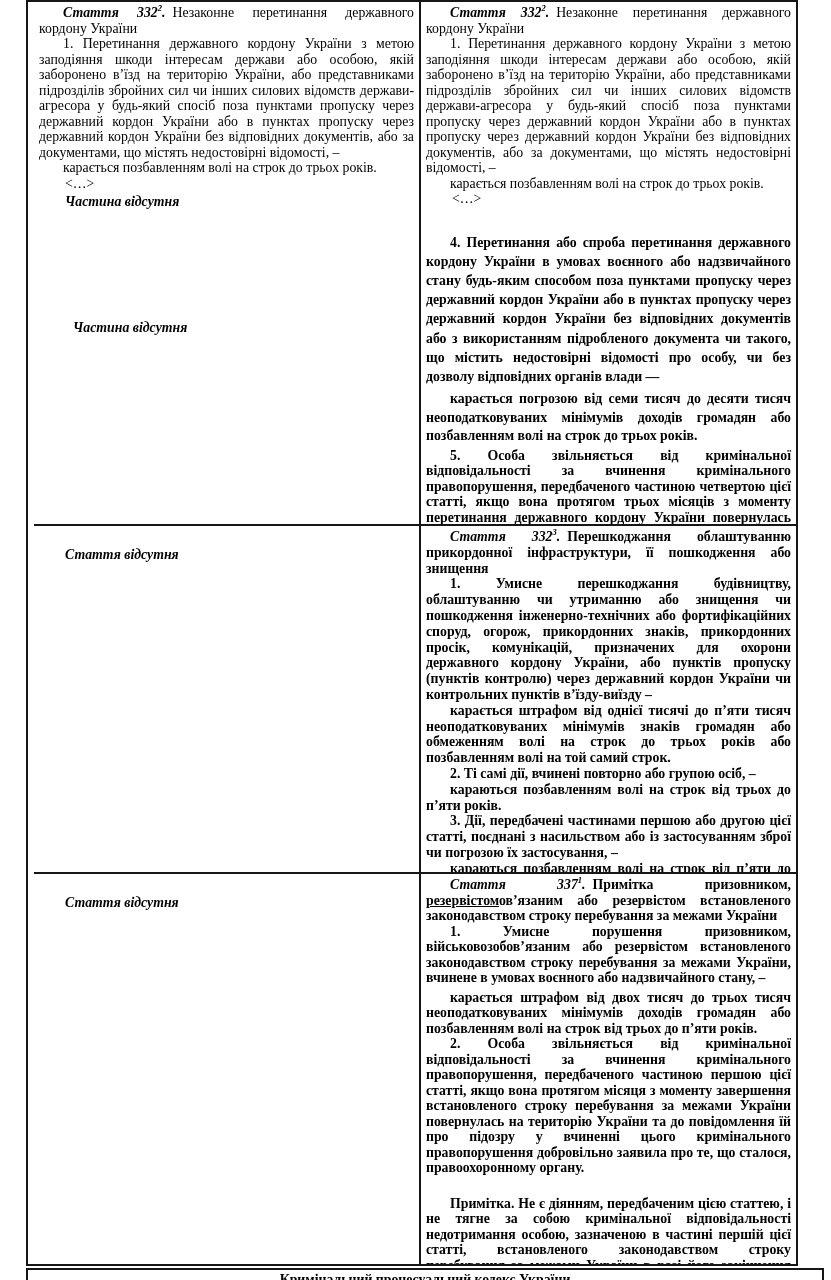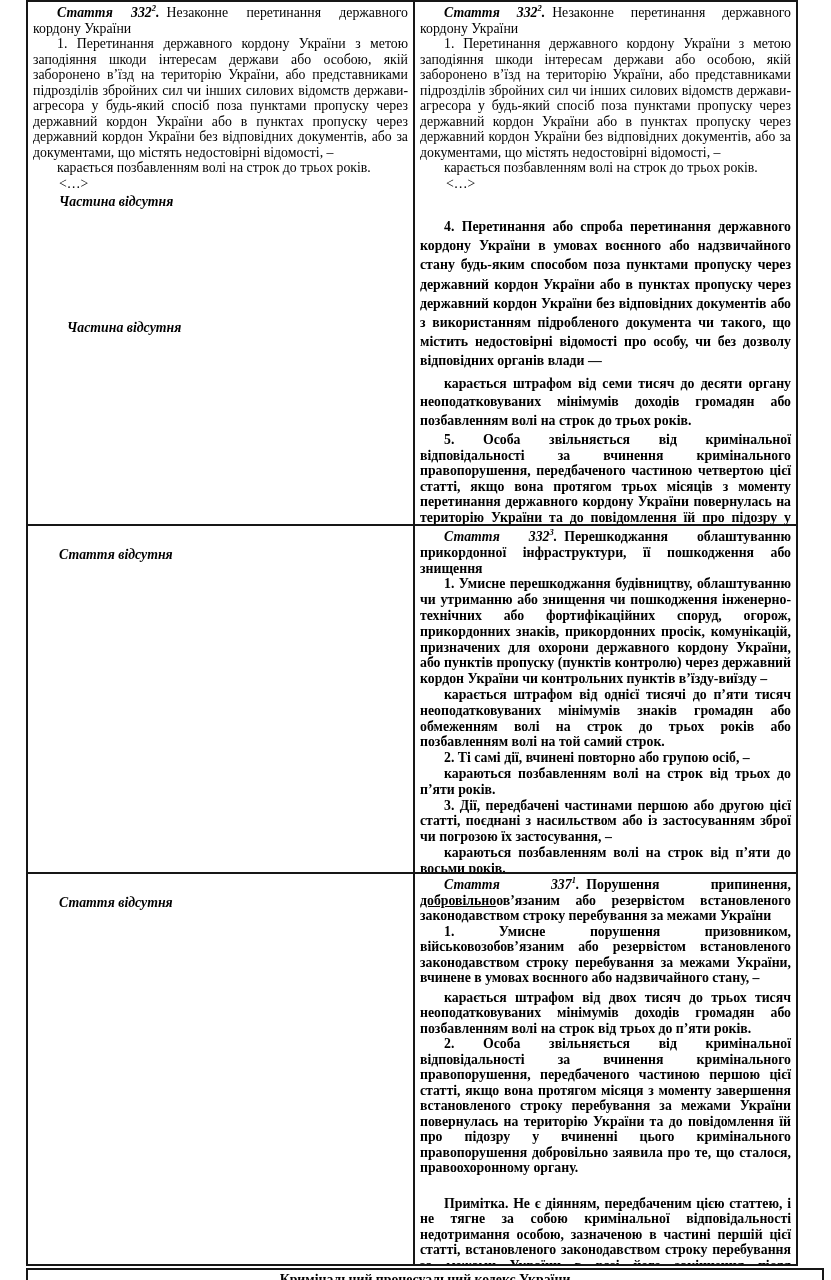--- a/index.html
+++ b/index.html
@@ -16,20 +16,21 @@
     font-family: "Liberation Serif", "DejaVu Serif", serif;
   }
   .main-table {
     position: absolute;
     left: 26px;
     top: 0;
     width: 772px;
     box-sizing: border-box;
     border: 2px solid #161616;
     background: #ffffff;
+    padding-left: 6px;
   }
   .t-row {
     display: flex;
     box-sizing: border-box;
     overflow: hidden;
   }
   .t-row.r1 { height: 522px; }
   .t-row.r2 { height: 348px; border-top: 2px solid #161616; }
   .t-row.r3 { height: 392px; border-top: 2px solid #161616; }
   .cell {
@@ -102,21 +103,21 @@
       <p class="para ellipsis-line">&lt;…&gt;</p>
       <p class="para bi missing-1">Частина відсутня</p>
       <p class="para bi missing-2">Частина відсутня</p>
     </div>
     <div class="cell cell-right">
       <p class="para"><span class="bi">Стаття 332</span><sup class="sup">2</sup><span class="bi">.</span><span class="name-gap">Незаконне перетинання державного кордону України</span></p>
       <p class="para">1. Перетинання державного кордону України з метою заподіяння шкоди інтересам держави або особою, якій заборонено в’їзд на територію України, або представниками підрозділів збройних сил чи інших силових відомств держави-агресора у будь-який спосіб поза пунктами пропуску через державний кордон України або в пунктах пропуску через державний кордон України без відповідних документів, або за документами, що містять недостовірні відомості, –</p>
       <p class="para">карається позбавленням волі на строк до трьох років.</p>
       <p class="para ellipsis-line">&lt;…&gt;</p>
       <p class="para b p4">4. Перетинання або спроба перетинання державного кордону України в умовах воєнного або надзвичайного стану будь-яким способом поза пунктами пропуску через державний кордон України або в пунктах пропуску через державний кордон України без відповідних документів або з використанням підробленого документа чи такого, що містить недостовірні відомості про особу, чи без дозволу відповідних органів влади —</p>
-      <p class="para b p4s">карається штрафом від семи тисяч до десяти органу неоподатковуваних мінімумів доходів громадян або позбавленням волі на строк до трьох років.</p>
+      <p class="para b p4s">карається погрозою від семи тисяч до десяти тисяч неоподатковуваних мінімумів доходів громадян або позбавленням волі на строк до трьох років.</p>
       <p class="para b p5">5. Особа звільняється від кримінальної відповідальності за вчинення кримінального правопорушення, передбаченого частиною четвертою цієї статті, якщо вона протягом трьох місяців з моменту перетинання державного кордону України повернулась на територію України та до повідомлення їй про підозру у вчиненні цього кримінального правопорушення добровільно заявила про те, що сталося, правоохоронному органу.</p>
     </div>
   </div>
 
   <div class="t-row r2">
     <div class="cell cell-left">
       <p class="para bi missing-article">Стаття відсутня</p>
     </div>
     <div class="cell cell-right cell-r2">
       <p class="para b"><span class="bi">Стаття 332</span><sup class="sup">3</sup><span class="bi">.</span><span class="name-gap">Перешкоджання облаштуванню прикордонної інфраструктури, її пошкодження або знищення</span></p>
@@ -127,21 +128,21 @@
       <p class="para b">3. Дії, передбачені частинами першою або другою цієї статті, поєднані з насильством або із застосуванням зброї чи погрозою їх застосування, –</p>
       <p class="para b">караються позбавленням волі на строк від п’яти до восьми років.</p>
     </div>
   </div>
 
   <div class="t-row r3">
     <div class="cell cell-left">
       <p class="para bi missing-article">Стаття відсутня</p>
     </div>
     <div class="cell cell-right">
-      <p class="para b"><span class="bi">Стаття 337</span><sup class="sup">1</sup><span class="bi">.</span><span class="name-gap">Порушення припинення, </span><span class="u">добровільно</span><span>ов’язаним або резервістом встановленого законодавством строку перебування за межами України</span></p>
+      <p class="para b"><span class="bi">Стаття 337</span><sup class="sup">1</sup><span class="bi">.</span><span class="name-gap">Примітка призовником, </span><span class="u">резервістом</span><span>ов’язаним або резервістом встановленого законодавством строку перебування за межами України</span></p>
       <p class="para b">1. Умисне порушення призовником, військовозобов’язаним або резервістом встановленого законодавством строку перебування за межами України, вчинене в умовах воєнного або надзвичайного стану, –</p>
       <p class="para b sanction-gap">карається штрафом від двох тисяч до трьох тисяч неоподатковуваних мінімумів доходів громадян або позбавленням волі на строк від трьох до п’яти років.</p>
       <p class="para b">2. Особа звільняється від кримінальної відповідальності за вчинення кримінального правопорушення, передбаченого частиною першою цієї статті, якщо вона протягом місяця з моменту завершення встановленого строку перебування за межами України повернулась на територію України та до повідомлення їй про підозру у вчиненні цього кримінального правопорушення добровільно заявила про те, що сталося, правоохоронному органу.</p>
       <p class="para b note-gap">Примітка. Не є діянням, передбаченим цією статтею, і не тягне за собою кримінальної відповідальності недотримання особою, зазначеною в частині першій цієї статті, встановленого законодавством строку перебування за межами України в разі його закінчення після припинення або скасування воєнного стану.</p>
     </div>
   </div>
 
 </div>
 
 <div class="footer-table">

